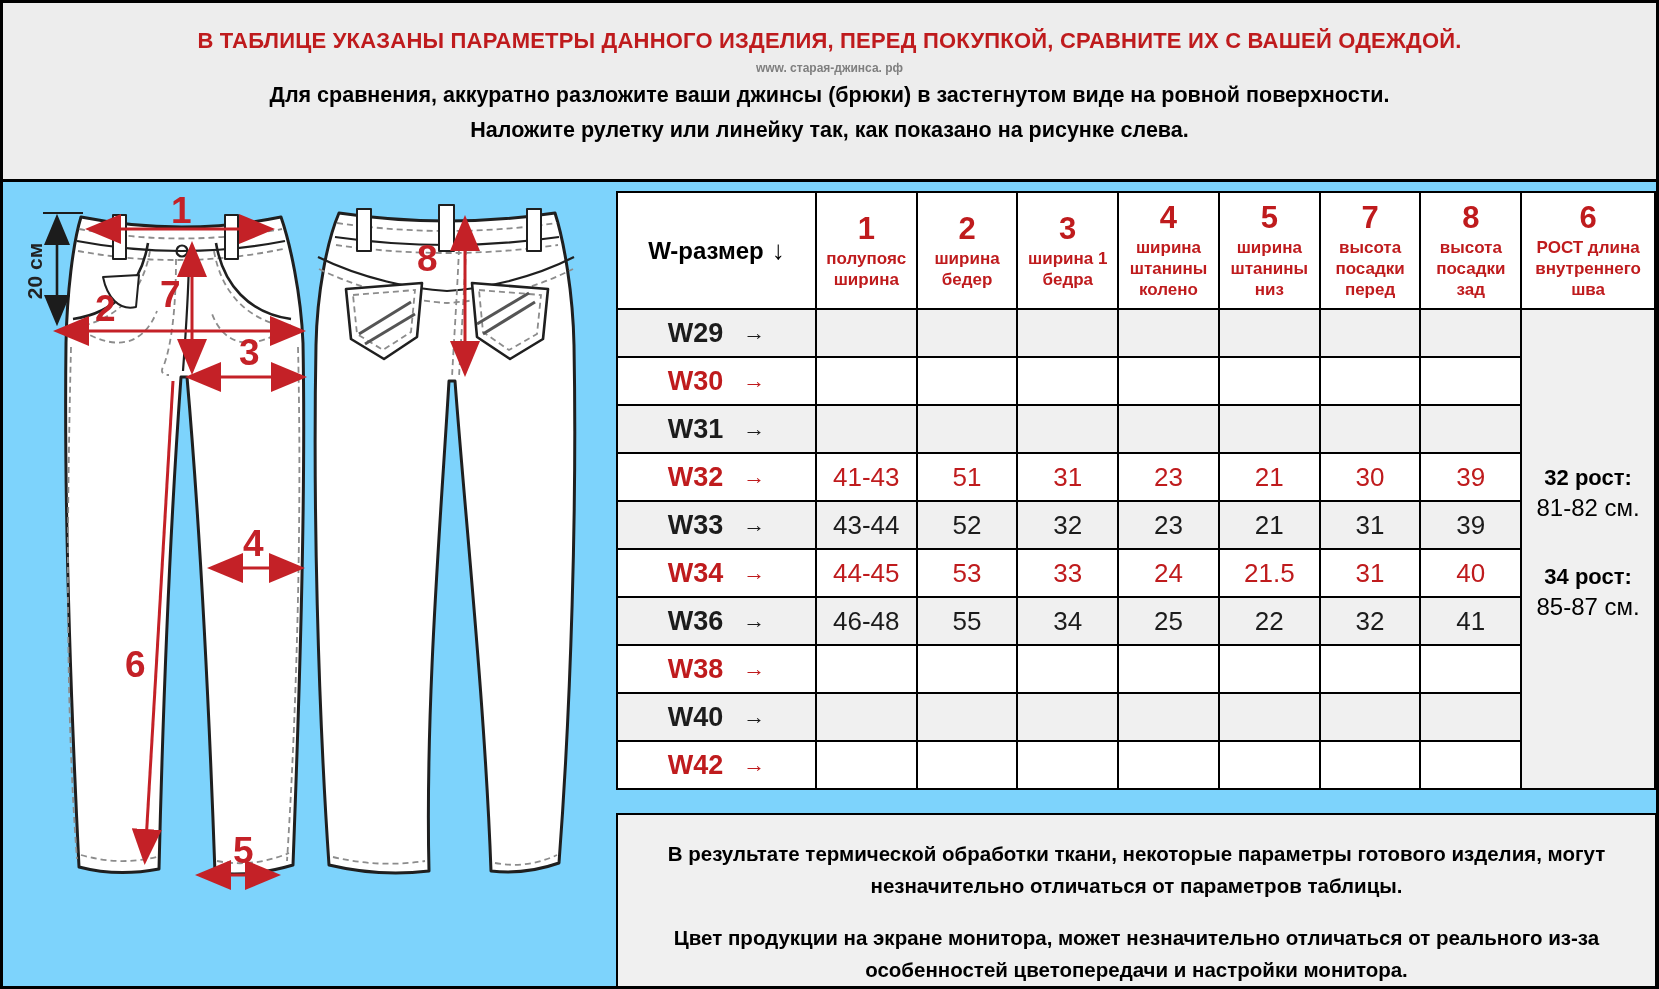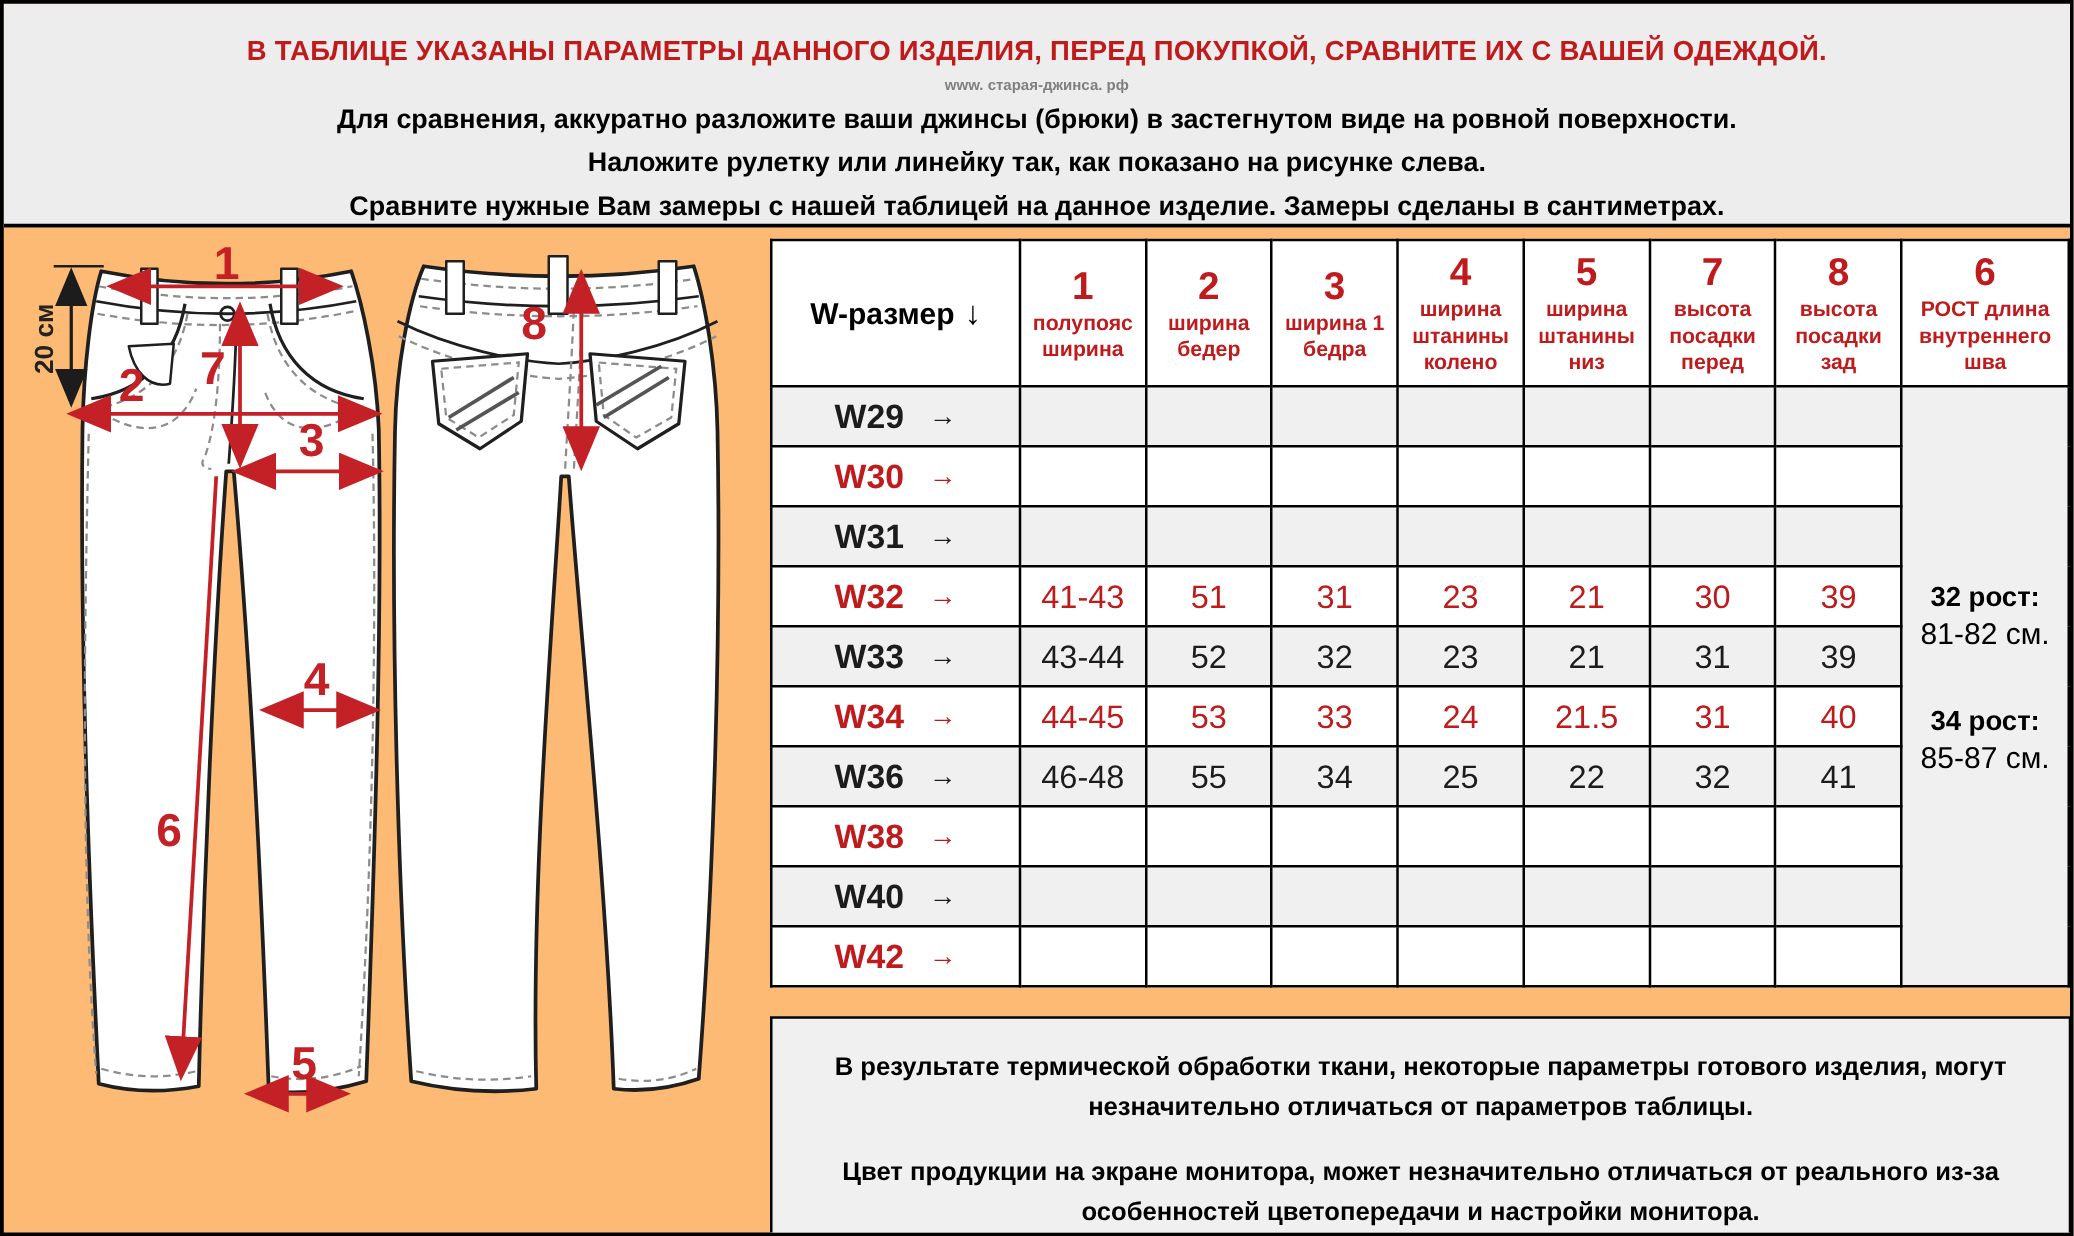--- a/index.html
+++ b/index.html
@@ -1,20 +1,20 @@
 <!DOCTYPE html>
 <html><head>
 <meta charset="utf-8">
 <style>
   * { margin:0; padding:0; box-sizing:border-box; }
   html,body { background:#ffffff; }
   body { font-family:"Liberation Sans","DejaVu Sans",sans-serif; }
   .page {
     position:relative; width:1659px; height:989px;
-    background:#fdba74; border:3px solid #000; overflow:hidden;
+    background:#7dd3fc; border:3px solid #000; overflow:hidden;
   }
 
   
   .top-band {
     position:absolute; left:0; top:0; width:100%; height:179px;
     background:#ededed; border-bottom:3px solid #000;
     text-align:center; padding-top:25px;
   }
   .band-title { color:#bf1b1d; font-weight:700; font-size:22px; letter-spacing:.2px; }
   .band-url { color:#7f7f7f; font-weight:700; font-size:12px; margin-top:7px; }
@@ -70,21 +70,20 @@
 </head>
 <body>
 
 <div class="page">
 
   <div class="top-band">
     <div class="band-title">В ТАБЛИЦЕ УКАЗАНЫ ПАРАМЕТРЫ ДАННОГО ИЗДЕЛИЯ, ПЕРЕД ПОКУПКОЙ, СРАВНИТЕ ИХ С ВАШЕЙ ОДЕЖДОЙ.</div>
     <div class="band-url">www. старая-джинса. рф</div>
     <div class="band-instr">Для сравнения, аккуратно разложите ваши джинсы (брюки) в застегнутом виде на ровной поверхности.</div>
     <div class="band-instr">Наложите рулетку или линейку так, как показано на рисунке слева.</div>
-    <div class="band-instr">Сравните нужные Вам замеры с нашей таблицей на данное изделие.  Замеры сделаны в сантиметрах.</div>
   </div>
 
   <svg class="diagram" width="578" height="802" viewBox="0 0 578 802">
     <defs>
       <marker id="rh-e" markerWidth="12" markerHeight="10" refX="10" refY="5" orient="auto">
         <path d="M0,0 L12,5 L0,10 z" fill="#c42127"></path>
       </marker>
       <marker id="rh-s" markerWidth="12" markerHeight="10" refX="2" refY="5" orient="auto">
         <path d="M12,0 L0,5 L12,10 z" fill="#c42127"></path>
       </marker>

